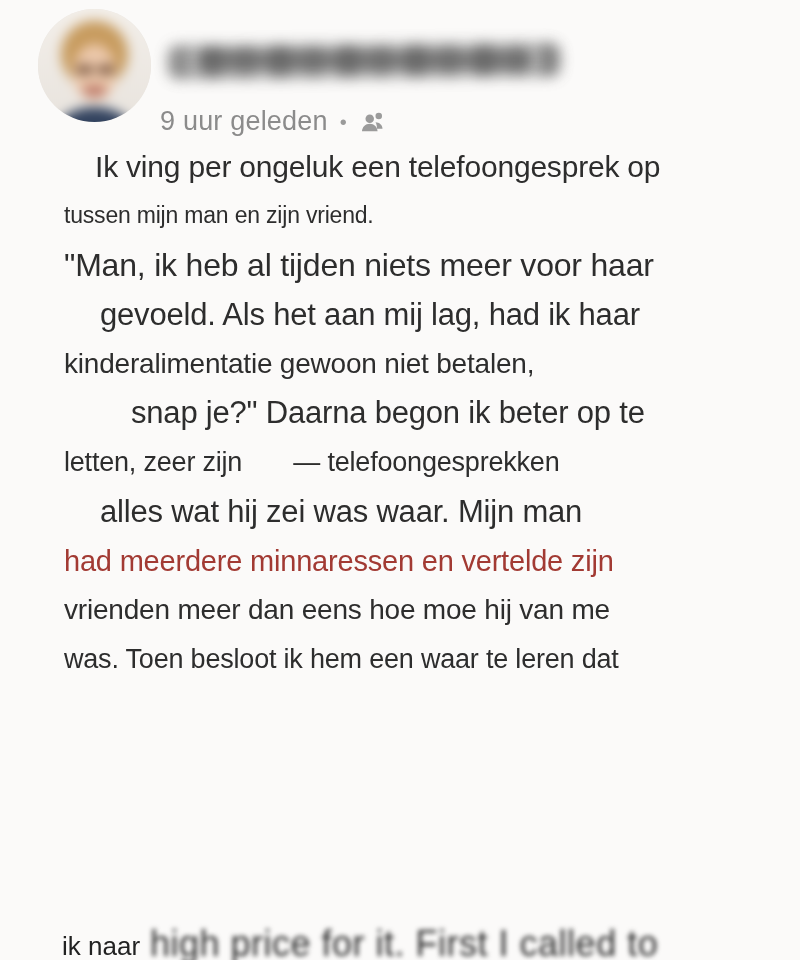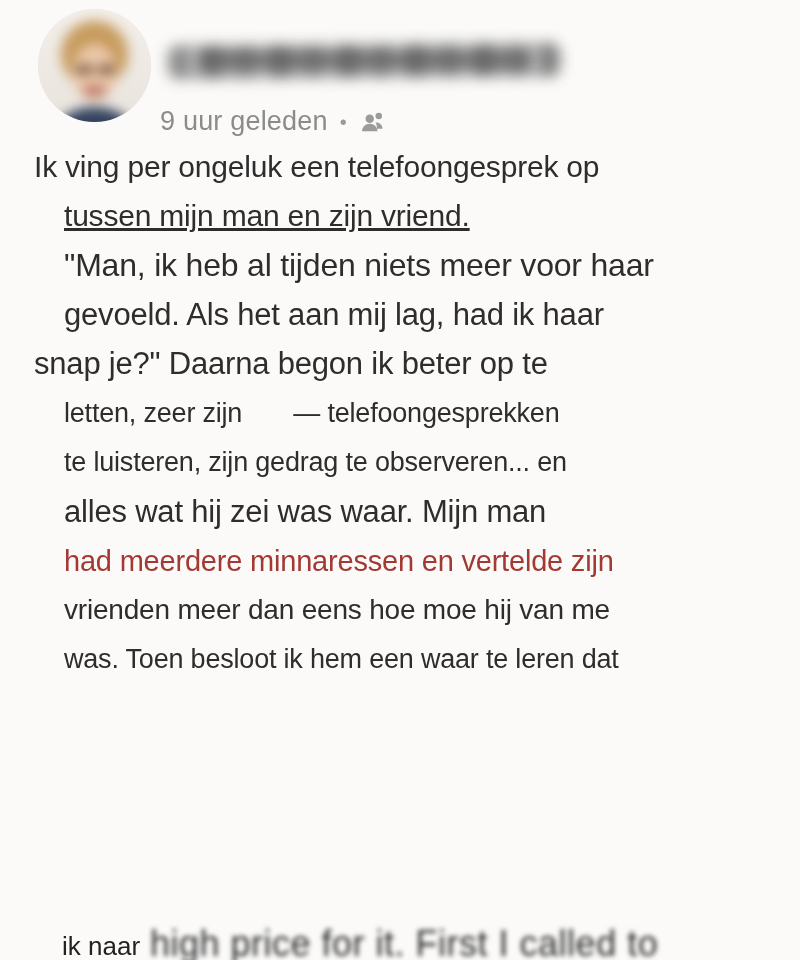--- a/index.html
+++ b/index.html
@@ -97,28 +97,28 @@
   }
   .pline {
     height: 49.3px;
     display: flex;
     align-items: center;
     padding-left: 64px;
     white-space: pre;
     color: var(--text, #2d2d2d);
     letter-spacing: -0.2px;
   }
-  .ind { padding-left: 34px; }
+  .ind { padding-left: 95px; }
   .fs27 { font-size: 27px; }
   .fs28 { font-size: 28px; }
   .fs29 { font-size: 29px; }
   .fs30 { font-size: 30px; }
-  .fs31 { font-size: 31px; }
+  .fs31 { font-size: 31px; margin-left: 36px; }
   .fs32 { font-size: 32px; }
-  .fs33 { font-size: 30px; text-decoration: underline; }
+  .fs33 { font-size: 23px; }
   .red { color: var(--red, #a23a33); }
 
   
   .orig-en {
     position: absolute;
     left: 150px;
     top: 923px;
     font-size: 36px;
     color: #2c2c2c;
     white-space: pre;
@@ -155,23 +155,23 @@
       <path d="M2.4 19.4c0-3.4 2.8-6.1 6.2-6.1s6.2 2.7 6.2 6.1z"></path>
     </svg>
   </span>
 </div>
 
 <div class="post-text">
   <div class="pline fs30 ind">Ik ving per ongeluk een telefoongesprek op</div>
   <div class="pline fs33">tussen mijn man en zijn vriend.</div>
   <div class="pline fs32">"Man, ik heb al tijden niets meer voor haar</div>
   <div class="pline fs31">gevoeld. Als het aan mij lag, had ik haar</div>
+  <div class="pline fs28">kinderalimentatie gewoon niet betalen,</div>
   <div class="pline fs31 ind">snap je?" Daarna begon ik beter op te</div>
   <div class="pline fs27">letten, zeer zijn       — telefoongesprekken</div>
-  <div class="pline fs27">te luisteren, zijn gedrag te observeren... en</div>
   <div class="pline fs31">alles wat hij zei was waar. Mijn man</div>
   <div class="pline fs29 red">had meerdere minnaressen en vertelde zijn</div>
   <div class="pline fs28">vrienden meer dan eens hoe moe hij van me</div>
   <div class="pline fs27">was. Toen besloot ik hem een waar te leren dat</div>
 </div>
 
 <div class="orig-en">high price for it. First I called to</div>
 <div class="dutch-frag">ik naar</div>
 
 </body></html>

